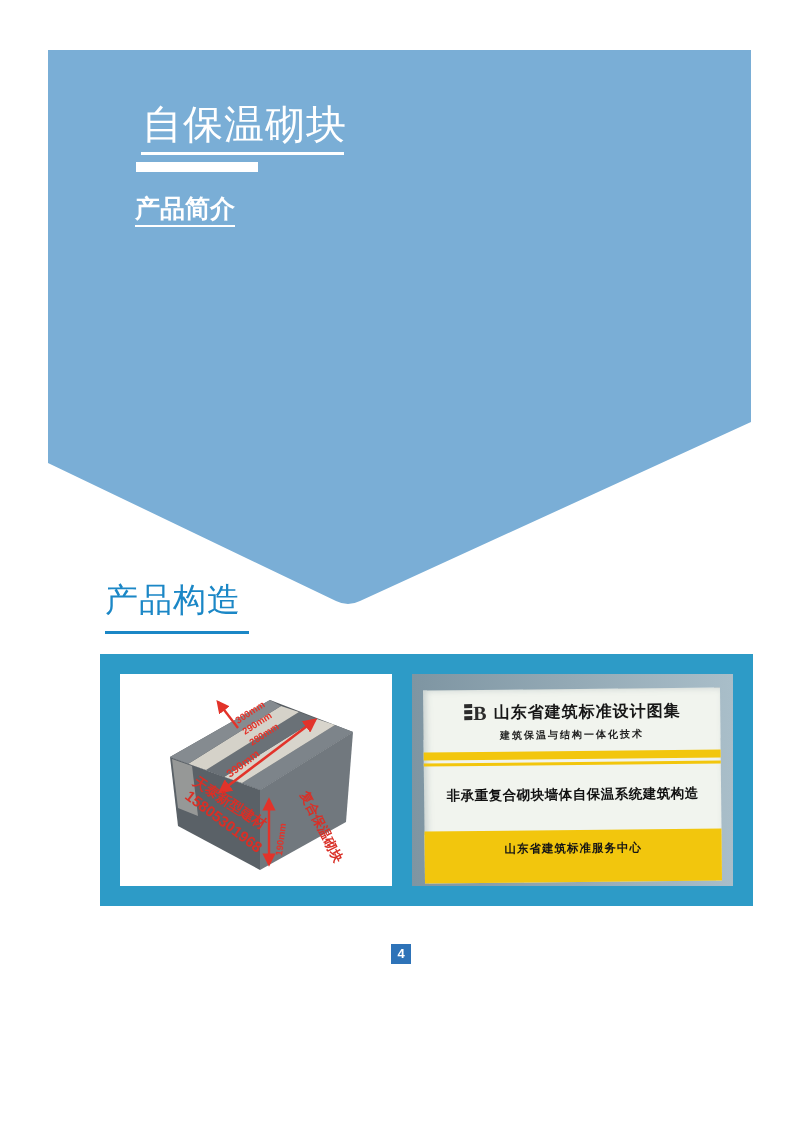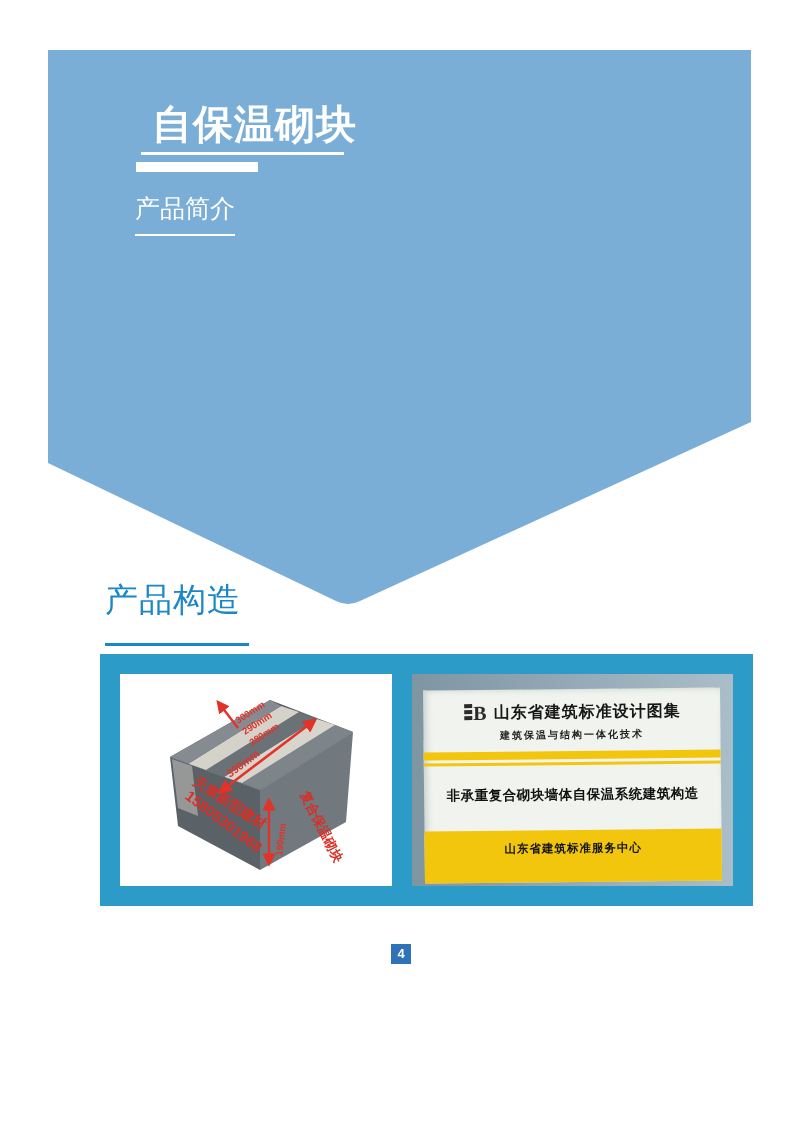--- a/index.html
+++ b/index.html
@@ -4,38 +4,38 @@
 <style>
   html,body{margin:0;padding:0;background:#ffffff;}
   .page{
     position:relative;width:800px;height:1131px;background:#ffffff;overflow:hidden;
     font-family:"Liberation Sans", sans-serif;
   }
   
   .banner-svg{position:absolute;left:48px;top:50px;}
   .page-title{
     position:absolute;left:142px;top:102px;color:#ffffff;
-    font-size:40px;font-weight:bold;letter-spacing:1px;line-height:44px;margin-left:10px;
+    font-size:40px;font-weight:normal;letter-spacing:1px;line-height:44px;
   }
   .title-underline{position:absolute;left:141px;top:152px;width:203px;height:3px;background:#ffffff;}
   .title-accent-bar{position:absolute;left:136px;top:162px;width:122px;height:10px;background:#ffffff;}
   .section-heading{
     position:absolute;left:135px;top:192px;color:#ffffff;
-    font-size:25px;font-weight:normal;padding-bottom:9px;border-bottom:2px solid #ffffff;
+    font-size:25px;font-weight:bold;padding-bottom:0;border-bottom:2px solid #ffffff;
   }
   .intro-paragraph{
     position:absolute;left:95px;top:239px;width:638px;color:#ffffff;
     font-size:23px;font-weight:bold;line-height:36.6px;letter-spacing:1px;
     text-align:justify;text-indent:2.9em;
   }
   
   .construction-heading{
     position:absolute;left:105px;top:578px;color:#1b87c6;
     font-size:33px;font-weight:normal;letter-spacing:1px;
-    padding:0 8px 20px 0;border-bottom:3px solid #1b87c6;
+    padding:0 8px 8px 0;border-bottom:3px solid #1b87c6;
   }
   .product-frame{
     position:absolute;left:100px;top:654px;width:653px;height:252px;background:#2d9bc7;
   }
   .panel{position:absolute;top:20px;height:212px;}
   .panel-left{left:20px;width:272px;background:#ffffff;}
   .panel-right{left:312px;width:321px;background:linear-gradient(90deg,#7e95a2,#a9bec9);}
   
   .cover{
     position:absolute;left:12px;top:15px;width:297px;height:193px;

